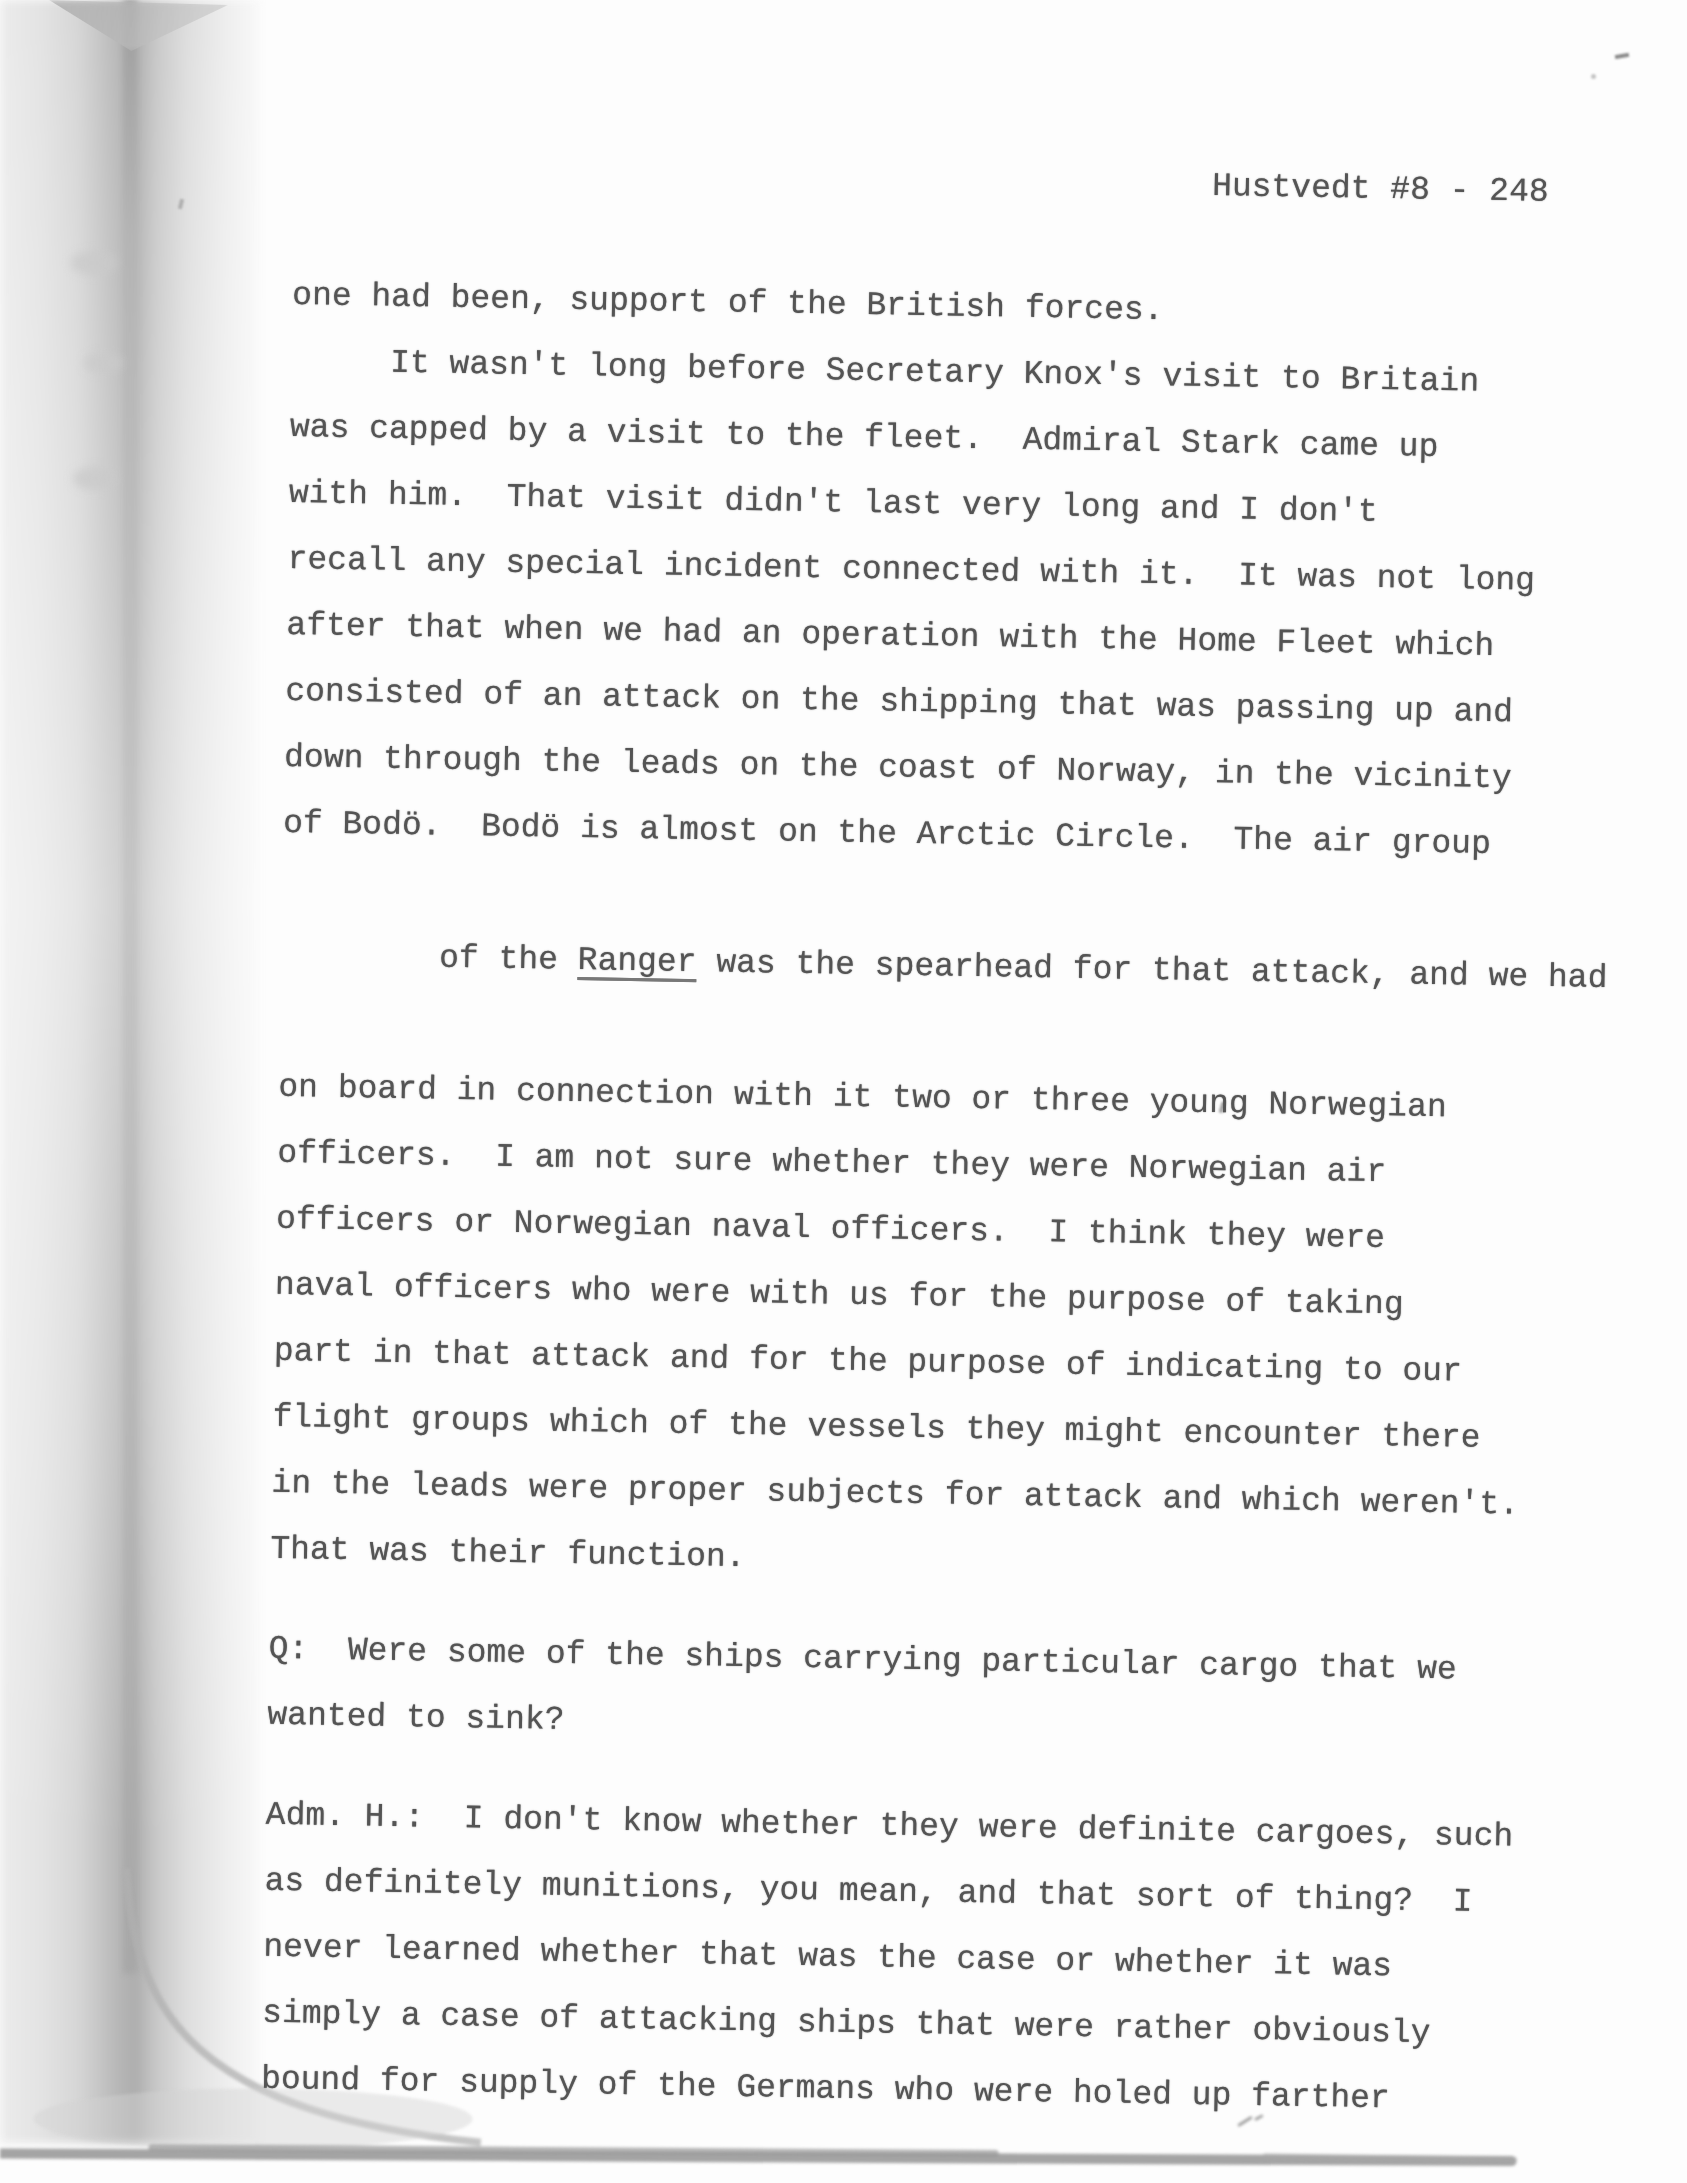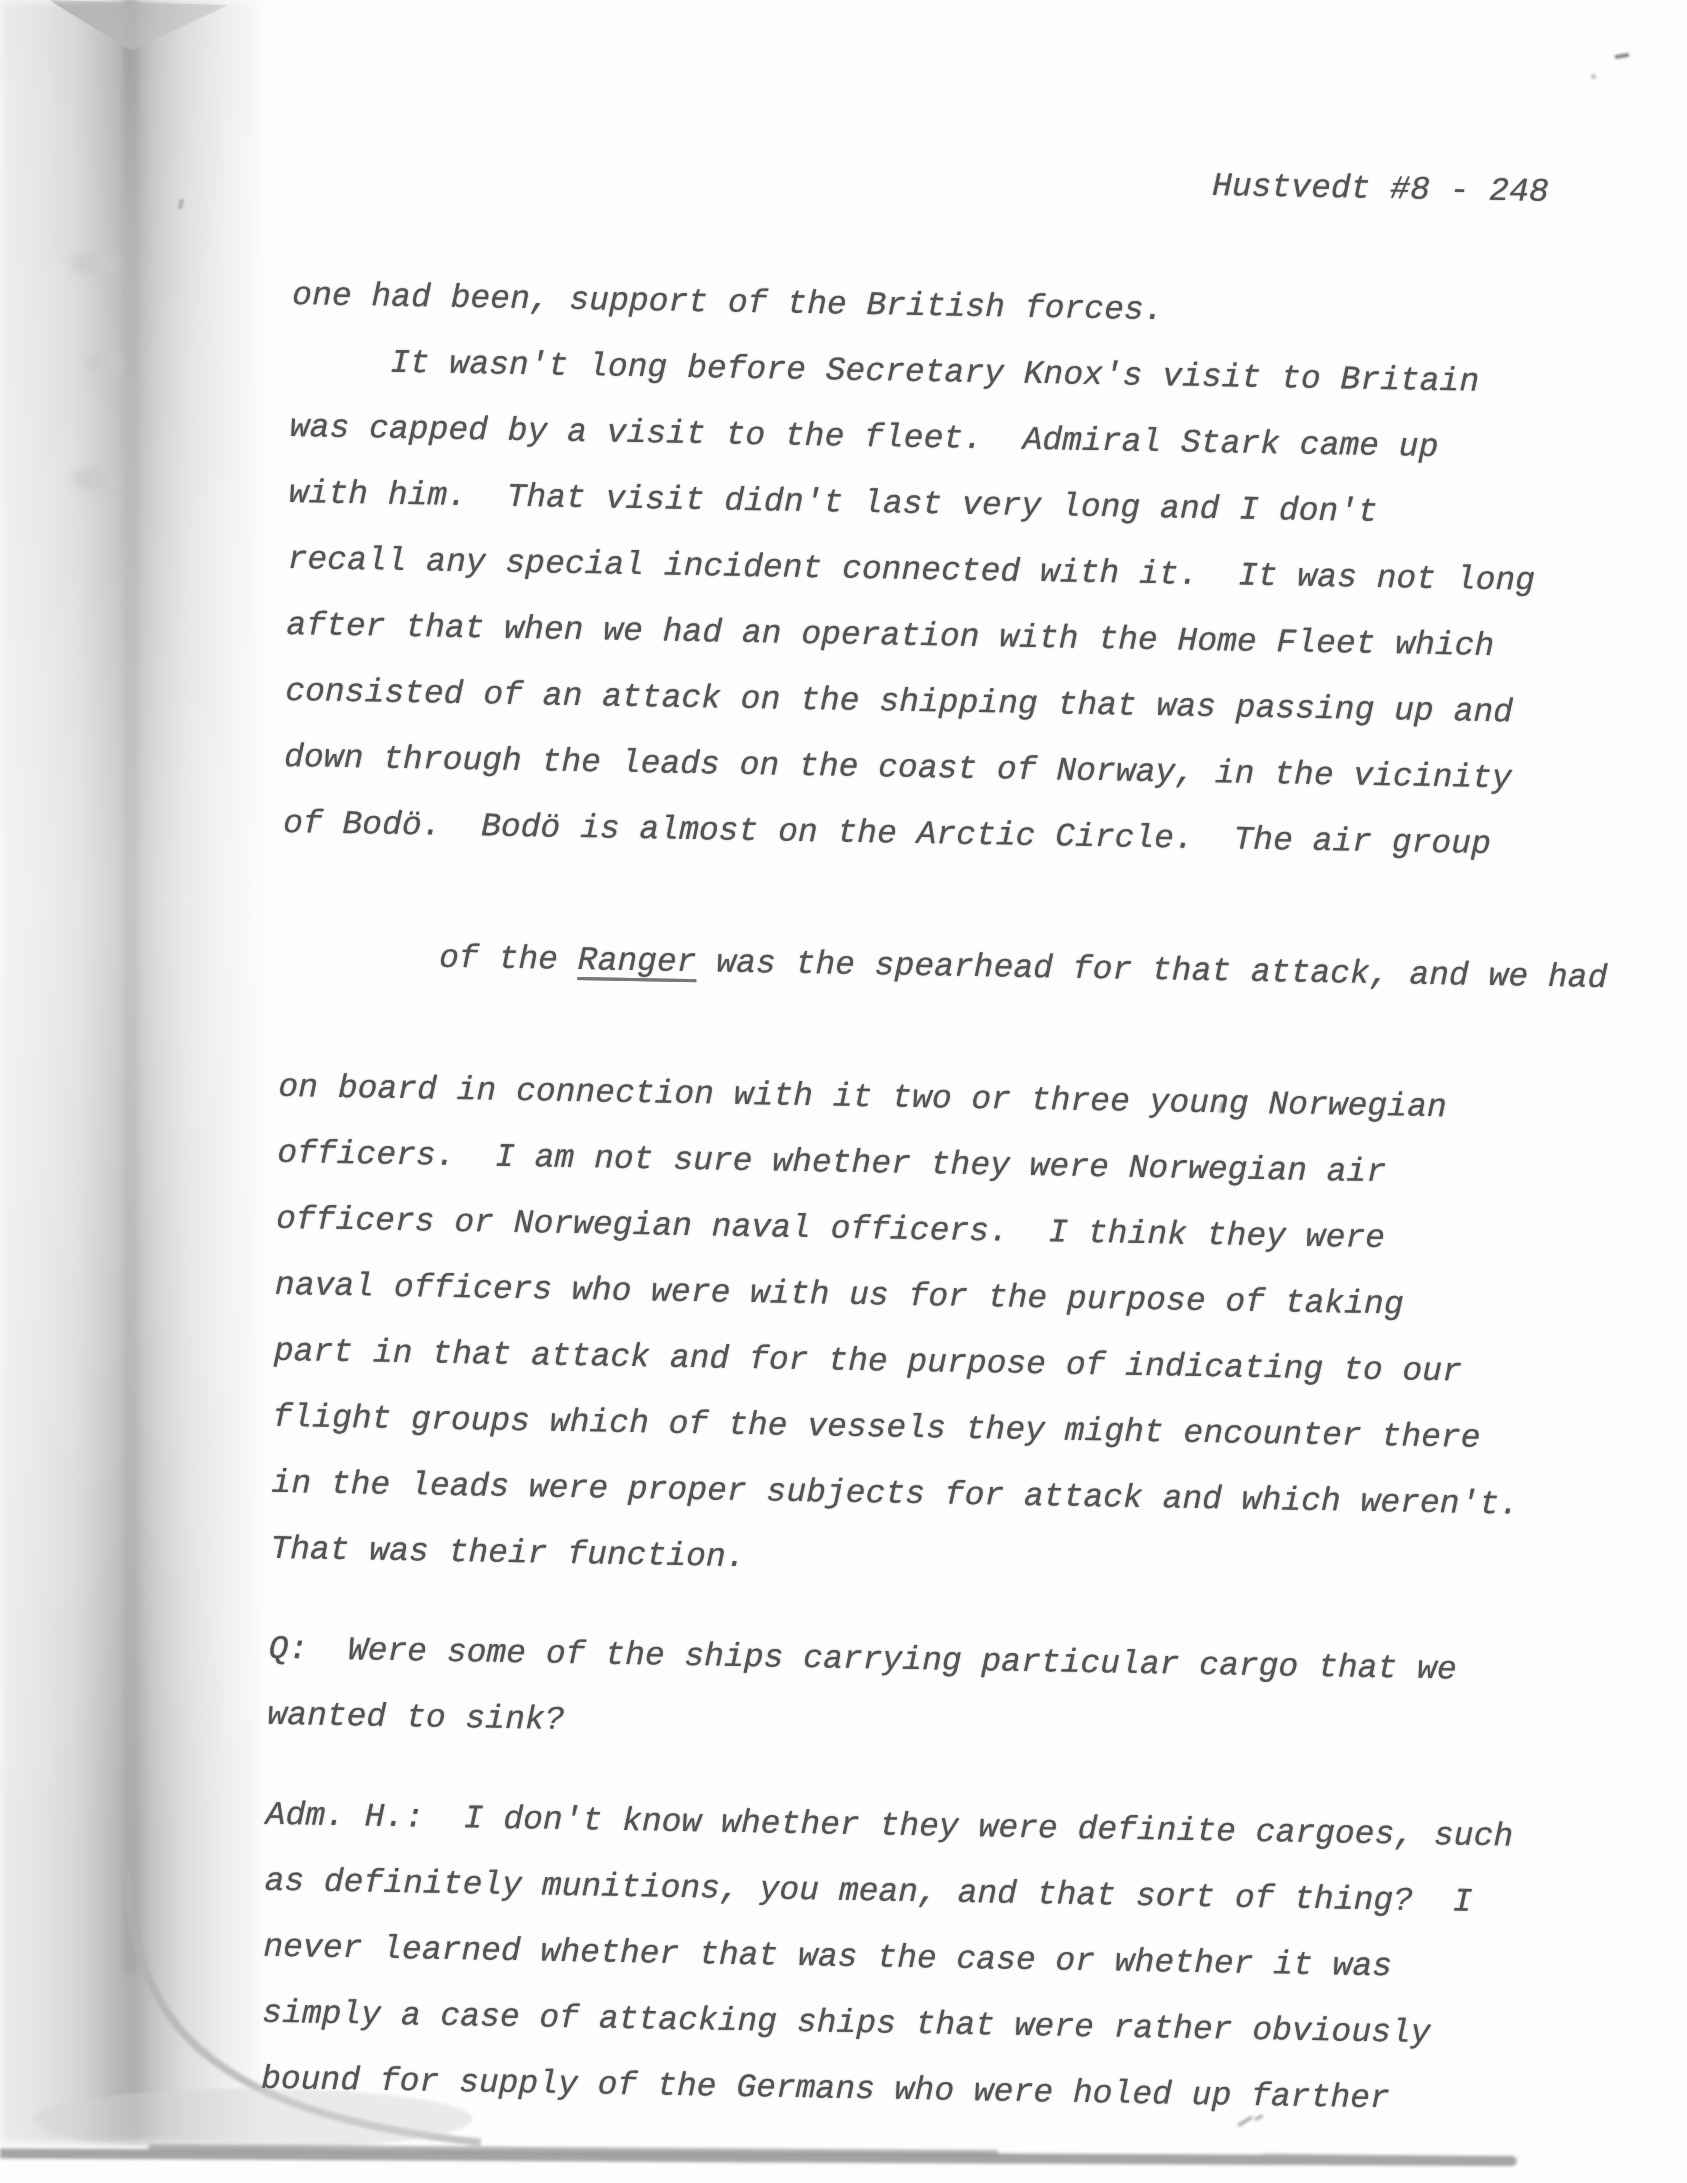--- a/index.html
+++ b/index.html
@@ -3,21 +3,21 @@
 <meta charset="utf-8">
 <style>
   html,body{margin:0;padding:0;}
   body{
     width:1687px;height:2183px;
     background:#ffffff;
     overflow:hidden;
     font-family:"Liberation Mono","DejaVu Sans Mono",monospace;
     position:relative;
   }
-  .page{position:absolute;inset:0;background:var(--paper,#fdfdfd);font-style:italic;}
+  .page{position:absolute;inset:0;background:var(--paper,#fdfdfd);}
 
   
   .gutter{
     position:absolute;left:0;top:0;width:260px;height:2143px;
     filter:blur(4.2px);
     background:
       linear-gradient(to bottom, rgba(255,255,255,0) 0%, rgba(255,255,255,.38) 42%, rgba(255,255,255,.18) 68%, rgba(255,255,255,0) 86%),
       linear-gradient(to right,#ececec 0%,#e3e3e3 16%,#d6d6d6 30%,#b6b6b6 46%,#adadad 52%,#c8c8c8 60%,#dedede 72%,#ededed 86%,#f9f9f9 100%);
   }
   .gutter-core{

